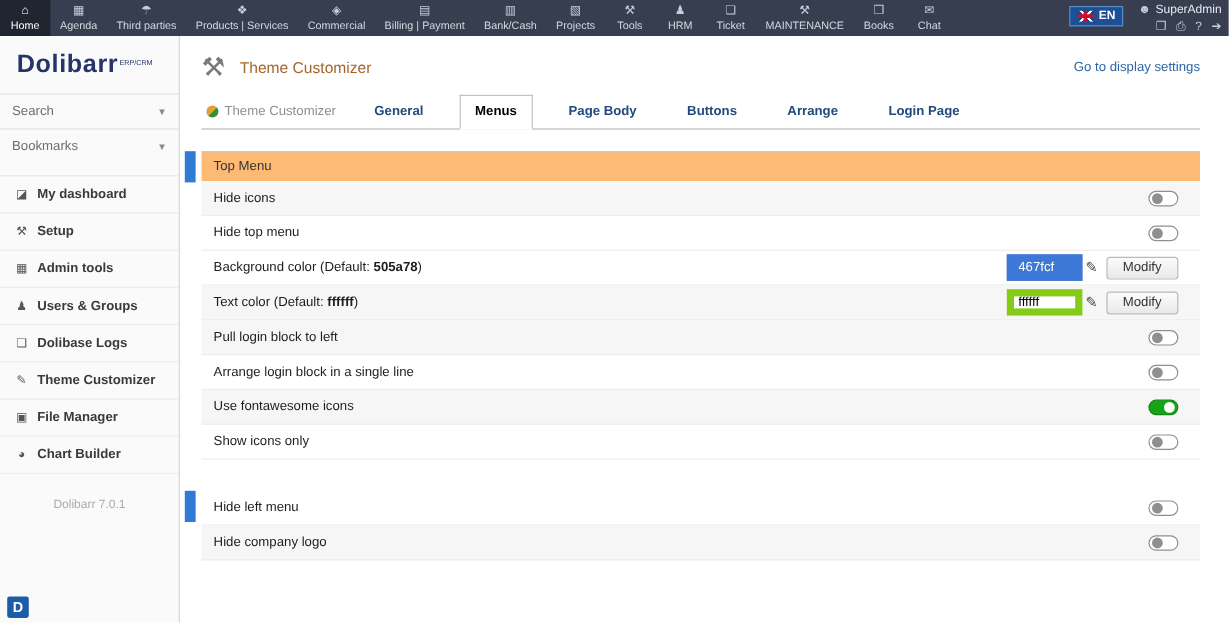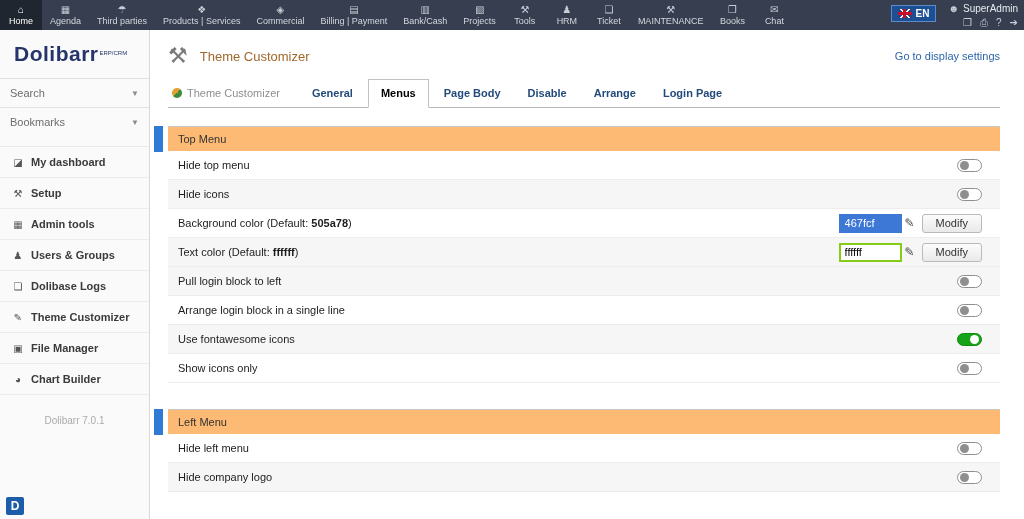--- a/index.html
+++ b/index.html
@@ -50,38 +50,38 @@
   .main-header { display:flex; justify-content:space-between; align-items:center; padding:15px 0 12px; }
   .title-left { display:flex; align-items:center; gap:12px; }
   .tools-icon { font-size:22px; line-height:22px; color:#7a7a7a; }
   .page-title { font-size:13px; color:#a2672b; }
   .display-link { font-size:11px; color:#2d66a8; cursor:pointer; }
 
   
   .tabbar { display:flex; align-items:flex-end; border-bottom:1px solid #b9b9b9; }
   .tab-context { display:flex; align-items:center; gap:5px; font-size:11px; color:#8f8f8f; margin-right:16px; padding:0 4px 8px; }
   .theme-icon { width:10px; height:10px; border-radius:50%; background:linear-gradient(135deg,#e0a12f 50%,#3c8a3c 50%); display:inline-block; }
-  .tab-list { display:flex; align-items:flex-end; gap:3px;justify-content:flex-end; }
+  .tab-list { display:flex; align-items:flex-end; gap:18px;justify-content:flex-end; }
   .tab { font-size:11px; font-weight:bold; color:#234a7c; padding:7px 12px 8px; cursor:pointer; }
   .tab.active { background:#fff; border:1px solid #c2c2c2; border-bottom:1px solid #fff; margin-bottom:-1px; color:#000; }
 
   
   .sections { padding-top:18px; display:flex; flex-direction:column; gap:26px; }
   .section { position:relative; }
   .section-handle { position:absolute; left:-14px; top:0; width:9px; height:26px; background:#2f7ad4; cursor:grab; }
   .section-header { background:#fdba74; border-top:1px solid #c8c8c8; padding:6px 10px; font-size:11px; color:#333; }
   .row { display:flex; justify-content:space-between; align-items:center; min-height:29px; border-bottom:1px solid #ededed; padding:0 10px; font-size:11px; color:#1d1d1d; }
   .row.alt { background:#f6f6f6; }
   .row-label b { font-weight:bold; }
   .row-ctrl { display:flex; align-items:center; gap:7px; padding-right:8px; }
   .toggle { width:25px; height:13px; border:1px solid #8f8f8f; border-radius:8px; position:relative; background:#fff; cursor:pointer; display:inline-block; }
   .toggle::after { content:''; position:absolute; width:9px; height:9px; border-radius:50%; background:#8f8f8f; top:1px; left:2px; }
   .toggle.on { background:#17a317; border-color:#128a12; }
   .toggle.on::after { background:#fff; left:auto; right:2px; }
-  .color-input { width:63px; height:19px; border:2px solid #84cc16; font-size:11px; padding:5px 4px; font-family:inherit; color:#000; background:#fff; }
+  .color-input { width:63px; height:19px; border:6px solid #84cc16; font-size:11px; padding:5px 4px; font-family:inherit; color:#000; background:#fff; }
   .color-input.selected { background:#3d78d6; color:#fff; border-color:#3d78d6; }
   .pen { font-size:12px; color:#444; margin-left:-4px; cursor:pointer; }
   .btn { font-size:11px; padding:2px 13px 3px; border:1px solid #b9b9b9; border-radius:3px; background:linear-gradient(#fcfcfc,#e9e9e9); color:#333; cursor:pointer; font-family:inherit;text-align:right; }
   .help { display:inline-flex; align-items:center; justify-content:center; width:12px; height:12px; border:1px solid #999; border-radius:50%; font-size:9px; color:#777; margin-left:5px; cursor:pointer; vertical-align:middle; }
 </style>
 </head>
 <body>
 
 <div class="topbar">
   <div class="topbar-menu">
@@ -224,38 +224,38 @@
 
     <div class="tabbar">
       <div class="tab-context">
         <span class="theme-icon"></span>
         <span>Theme Customizer</span>
       </div>
       <div class="tab-list">
           <div class="tab">General</div>
           <div class="tab active">Menus</div>
           <div class="tab">Page Body</div>
-          <div class="tab">Disable</div>
+          <div class="tab">Buttons</div>
           <div class="tab">Arrange</div>
           <div class="tab">Login Page</div>
         </div>
     </div>
 
     <div class="sections">
         <div class="section">
           <div class="section-handle"></div>
           <div class="section-header">Top Menu</div>
+          <div class="row alt">
+            <div class="row-label"><span>Hide icons</span></div>
+            <div class="row-ctrl">
+              <span class="toggle"></span>
+            </div>
+          </div>
           <div class="row">
             <div class="row-label"><span>Hide top menu</span></div>
-            <div class="row-ctrl">
-              <span class="toggle"></span>
-            </div>
-          </div>
-          <div class="row alt">
-            <div class="row-label"><span>Hide icons</span></div>
             <div class="row-ctrl">
               <span class="toggle"></span>
             </div>
           </div>
           <div class="row">
             <div class="row-label"><span>Background color (Default: </span><b>505a78</b><span>)</span></div>
             <div class="row-ctrl">
               <input class="color-input selected" value="467fcf" style="">
               <span class="pen">✎</span>
               <button class="btn">Modify</button>
@@ -289,21 +289,20 @@
           </div>
           <div class="row">
             <div class="row-label"><span>Show icons only</span></div>
             <div class="row-ctrl">
               <span class="toggle"></span>
             </div>
           </div>
         </div>
         <div class="section">
           <div class="section-handle"></div>
-          <div class="section-header">Left Menu</div>
           <div class="row">
             <div class="row-label"><span>Hide left menu</span></div>
             <div class="row-ctrl">
               <span class="toggle"></span>
             </div>
           </div>
           <div class="row alt">
             <div class="row-label"><span>Hide company logo</span></div>
             <div class="row-ctrl">
               <span class="toggle"></span>

